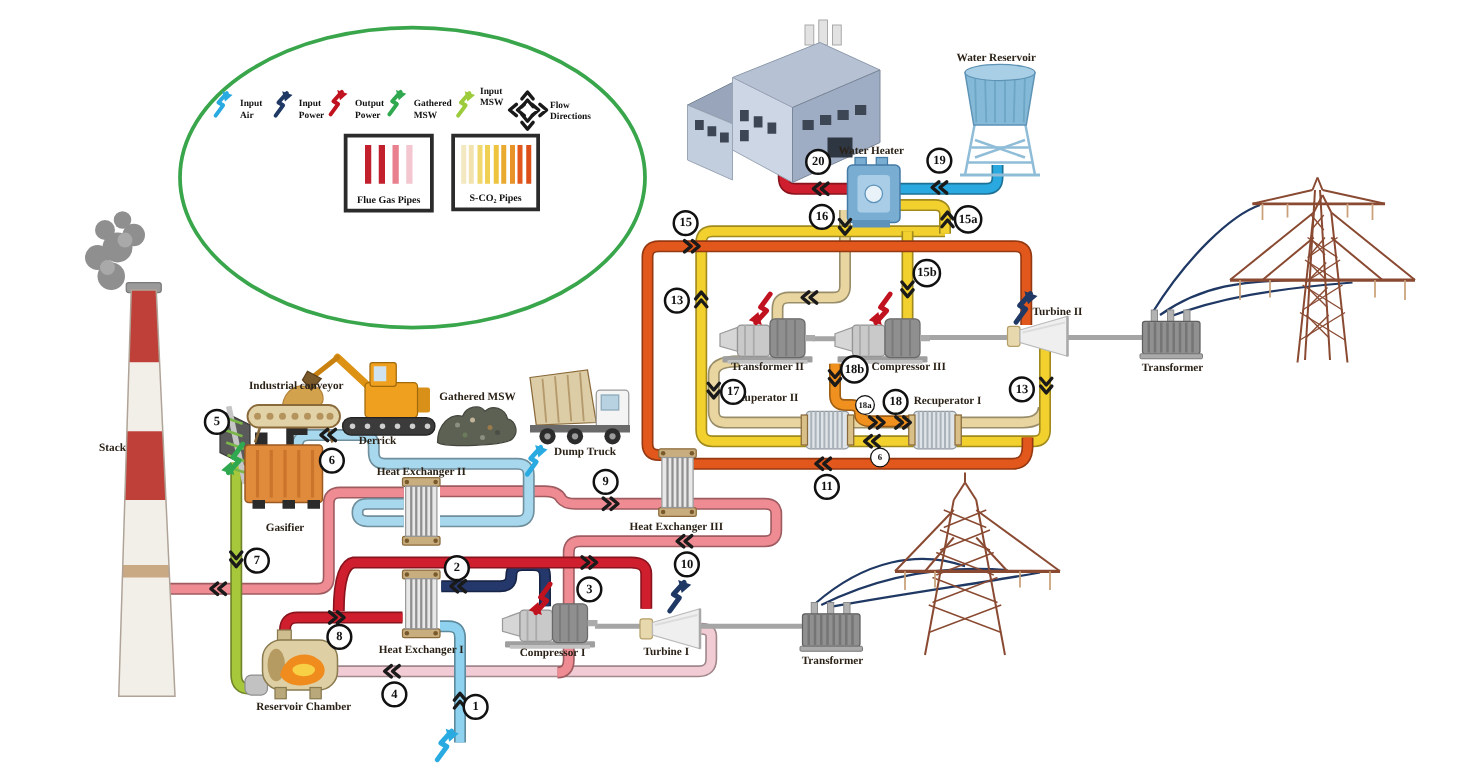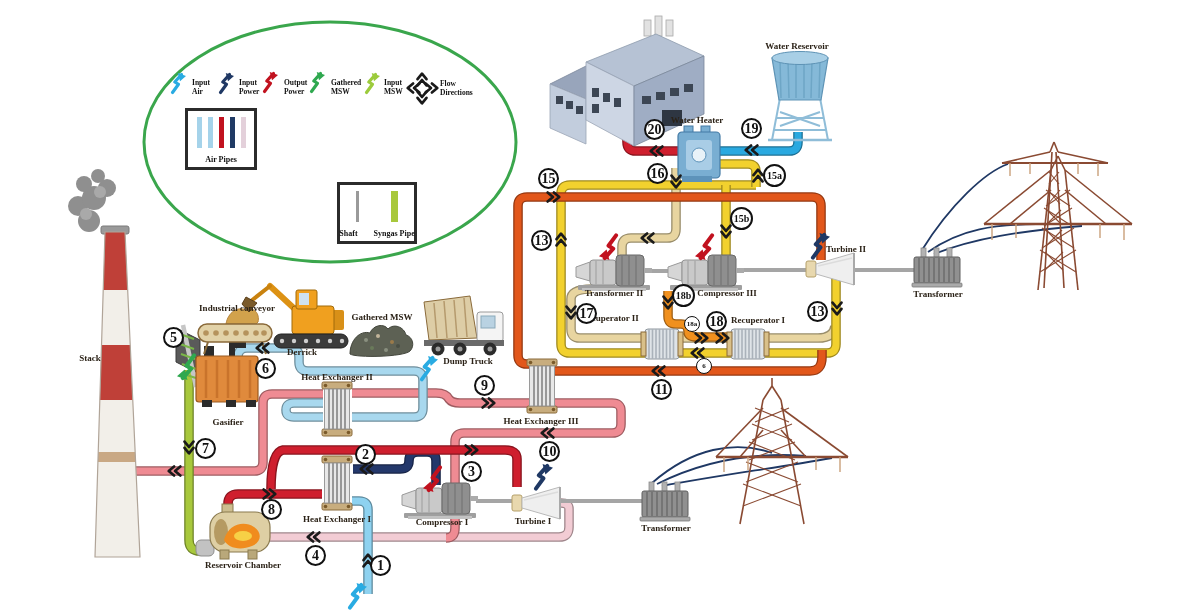--- a/index.html
+++ b/index.html
@@ -4,21 +4,21 @@
 <style>
   html,body{margin:0;padding:0;background:#fff}
   #stage{position:relative;width:1185px;height:616px;background:#fff;overflow:hidden;
          font-family:"Liberation Serif",serif}
   svg.layer{position:absolute;left:0;top:0}
   .lbl{position:absolute;transform:translate(-50%,-50%);font-weight:bold;font-size:9px;
        color:#2b2217;white-space:nowrap;z-index:4}
   .flow-lbl{position:absolute;font-weight:bold;font-size:7.5px;line-height:1.15;color:#111;z-index:4}
   .node{position:absolute;box-sizing:border-box;width:21px;height:21px;border:2.2px solid #111;
         border-radius:50%;background:#fff;display:flex;align-items:center;justify-content:center;
-        font-weight:bold;font-size:14px;color:#111;z-index:5}
+        font-weight:bold;font-size:10px;color:#111;z-index:5}
   .node.sm{width:16px;height:16px;font-size:7px;border-width:1.8px}
   .node.wd{width:23px;height:23px;font-size:10px}
   .pbox{position:absolute;background:#fff;border:3.5px solid #2b2b2b;box-sizing:border-box;
         display:flex;flex-direction:column;align-items:center;justify-content:space-between;
         padding:6px 2px 3px;z-index:4}
   .stripes{display:flex;gap:6px;height:31px}
   .stripes span{width:5px;height:100%;display:block}
   .box-c .stripes{gap:2.5px}.box-c .stripes span{width:4px}
   .box-d .stripes{gap:26px}.box-d .stripes span{width:8px}
   .box-e .stripes{gap:32px}.box-e .stripes span{width:7px}
@@ -490,42 +490,45 @@
         <use href="#zig" transform="translate(534,464) rotate(0) scale(0.95)" style="color: rgb(31, 56, 100);"></use>
         <use href="#zig" transform="translate(811,233) rotate(0) scale(0.95)" style="color: rgb(31, 56, 100);"></use>
         <use href="#zig" transform="translate(196,380) rotate(180) scale(0.95)" style="color: rgb(47, 168, 79);"></use>
       </g>
 </svg>
 
 <div class="flow-lbl" style="left:192px;top:79px;width:30px">Input Air</div>
 <div class="flow-lbl" style="left:239px;top:79px;width:30px">Input Power</div>
 <div class="flow-lbl" style="left:284px;top:79px;width:34px">Output Power</div>
 <div class="flow-lbl" style="left:331px;top:79px;width:44px">Gathered MSW</div>
-<div class="flow-lbl" style="left:384px;top:79px;width:30px">Input MSW</div>
+<div class="flow-lbl" style="left:384px;top:69px;width:30px">Input MSW</div>
 <div class="flow-lbl" style="left:440px;top:80px;width:46px">Flow Directions</div>
 
-<div class="pbox" style="left:185px;top:108px;width:72px;height:62px">
+<div class="pbox" style="left:275px;top:107px;width:72px;height:63px">
   <div class="stripes">
-        <span style="background: rgb(165, 211, 234);"></span>
-        <span style="background: rgb(165, 211, 234);"></span>
-        <span style="background: rgb(193, 18, 31);"></span>
-        <span style="background: rgb(32, 58, 100);"></span>
-        <span style="background: rgb(227, 208, 218);"></span>
+        <span style="background: rgb(193, 32, 44);"></span>
+        <span style="background: rgb(193, 32, 44);"></span>
+        <span style="background: rgb(232, 128, 141);"></span>
+        <span style="background: rgb(244, 198, 207);"></span>
       </div>
-  <div class="pbox-lbl">Air Pipes</div>
+  <div class="pbox-lbl">Flue Gas Pipes</div>
 </div>
-<div class="pbox box-e" style="left:337px;top:182px;width:80px;height:62px">
+<div class="pbox box-c" style="left:361px;top:107px;width:71px;height:62px">
   <div class="stripes">
-        <span style="background: rgb(154, 154, 154);"></span>
-        <span style="background: rgb(168, 200, 60);"></span>
+        <span style="background: rgb(244, 232, 192);"></span>
+        <span style="background: rgb(242, 227, 174);"></span>
+        <span style="background: rgb(240, 216, 110);"></span>
+        <span style="background: rgb(239, 208, 82);"></span>
+        <span style="background: rgb(238, 196, 62);"></span>
+        <span style="background: rgb(234, 169, 47);"></span>
+        <span style="background: rgb(231, 147, 39);"></span>
+        <span style="background: rgb(226, 87, 27);"></span>
+        <span style="background: rgb(221, 79, 24);"></span>
       </div>
-  <div class="dual">
-    <span class="pbox-lbl">Shaft</span>
-    <span class="pbox-lbl">Syngas Pipe</span>
-  </div>
+  <div class="pbox-lbl">S-CO₂ Pipes</div>
 </div>
 
 <div class="lbl" style="left:90px;top:358px">Stack</div>
 <div class="lbl" style="left:237px;top:308px">Industrial conveyor</div>
 <div class="lbl" style="left:302px;top:352px">Derrick</div>
 <div class="lbl" style="left:382px;top:317px">Gathered MSW</div>
 <div class="lbl" style="left:468px;top:361px">Dump Truck</div>
 <div class="lbl" style="left:228px;top:422px">Gasifier</div>
 <div class="lbl" style="left:243px;top:565px">Reservoir Chamber</div>
 <div class="lbl" style="left:337px;top:519px">Heat Exchanger I</div>

